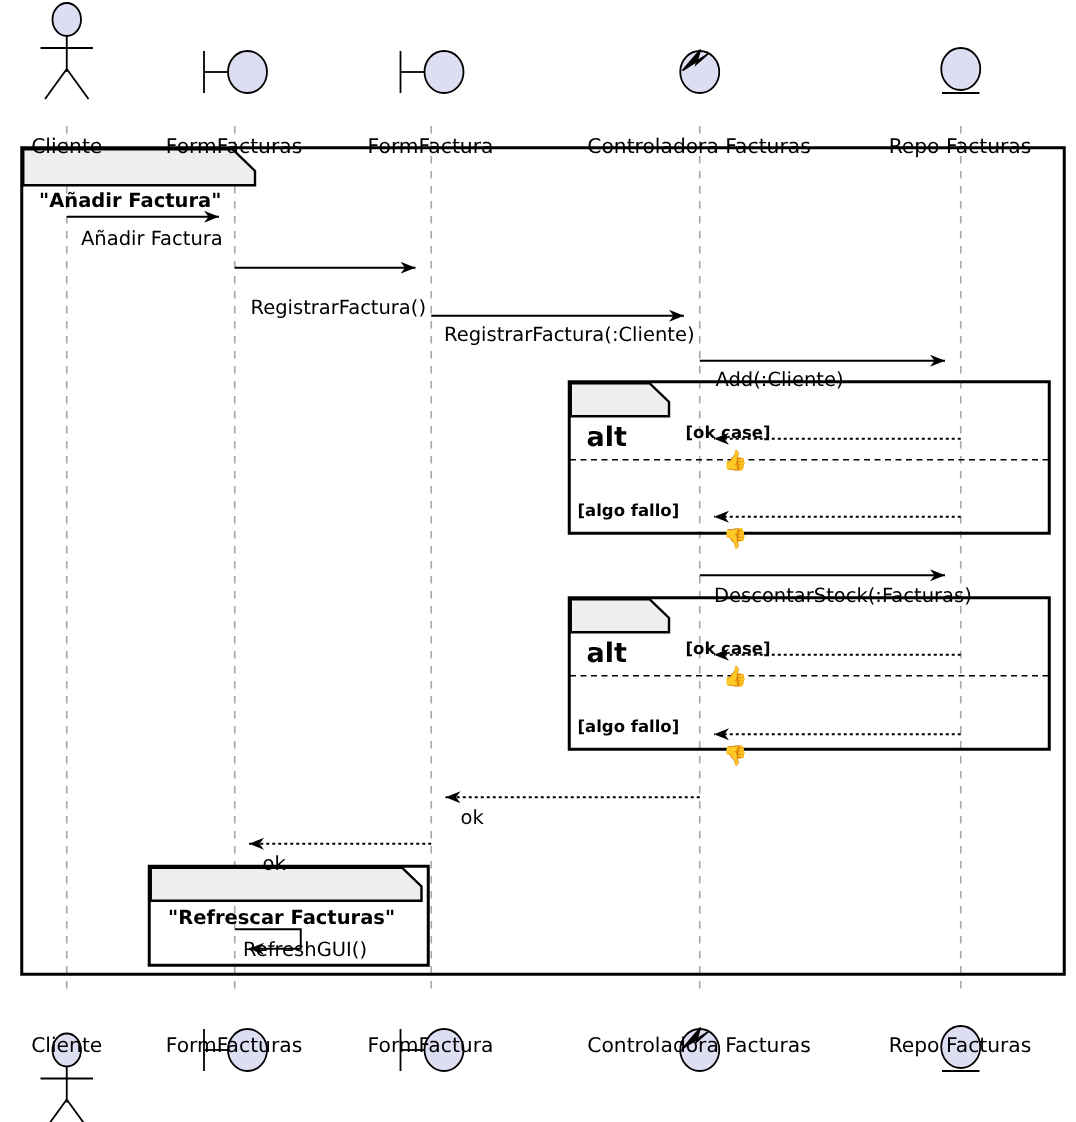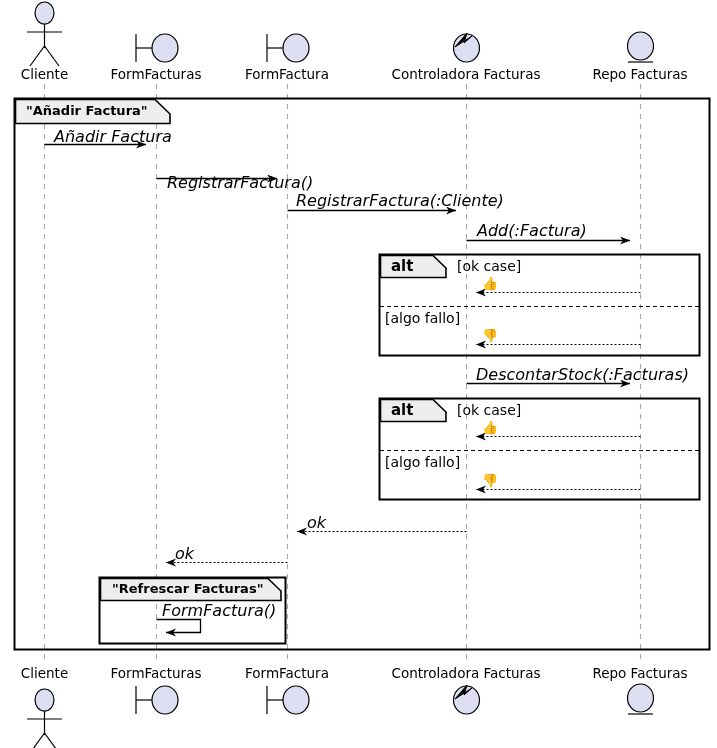--- a/index.html
+++ b/index.html
@@ -25,40 +25,40 @@
     top: 0;
     width: 717px;
     height: 748px;
   }
   .lbl {
     position: absolute;
     font-family: "DejaVu Sans", sans-serif;
     color: #000000;
     white-space: nowrap;
     line-height: 1;
+    margin-top: 24px;
   }
   .participant-name {
     font-size: 13.5px;
     text-align: center;
   }
   .msg-label {
-    font-size: 16px;
-    font-style: italic;
+    font-size: 13px;
   }
   .frame-title {
     font-size: 13px;
     font-weight: bold;
   }
   .alt-tag {
-    font-size: 15px;
+    font-size: 18px;
     font-weight: bold;
   }
   .guard {
-    font-size: 14px;
-    font-weight: normal;
+    font-size: 11px;
+    font-weight: bold;
   }
   .emoji {
     font-size: 13px;
   }
 </style>
 </head>
 <body>
 
 <div id="diagram">
 
@@ -205,23 +205,23 @@
   <div class="lbl alt-tag" style="left:391px; top:403px;">alt</div>
 
   <div class="lbl guard" style="left:457px; top:259px;">[ok case]</div>
   <div class="lbl guard" style="left:385px; top:311px;">[algo fallo]</div>
   <div class="lbl guard" style="left:457px; top:403px;">[ok case]</div>
   <div class="lbl guard" style="left:385px; top:455px;">[algo fallo]</div>
 
   <div class="lbl msg-label" style="left:54px; top:129px;">Añadir Factura</div>
   <div class="lbl msg-label" style="left:167px; top:175px;">RegistrarFactura()</div>
   <div class="lbl msg-label" style="left:296px; top:193px;">RegistrarFactura(:Cliente)</div>
-  <div class="lbl msg-label" style="left:477px; top:223px;">Add(:Factura)</div>
+  <div class="lbl msg-label" style="left:477px; top:223px;">Add(:Cliente)</div>
   <div class="lbl emoji" style="left:482px; top:277px;">👍</div>
   <div class="lbl emoji" style="left:482px; top:329px;">👎</div>
   <div class="lbl msg-label" style="left:476px; top:367px;">DescontarStock(:Facturas)</div>
   <div class="lbl emoji" style="left:482px; top:421px;">👍</div>
   <div class="lbl emoji" style="left:482px; top:474px;">👎</div>
   <div class="lbl msg-label" style="left:307px; top:515px;">ok</div>
   <div class="lbl msg-label" style="left:175px; top:546px;">ok</div>
-  <div class="lbl msg-label" style="left:162px; top:603px;">FormFactura()</div>
+  <div class="lbl msg-label" style="left:162px; top:603px;">RefreshGUI()</div>
 
 </div>
 
 </body></html>

